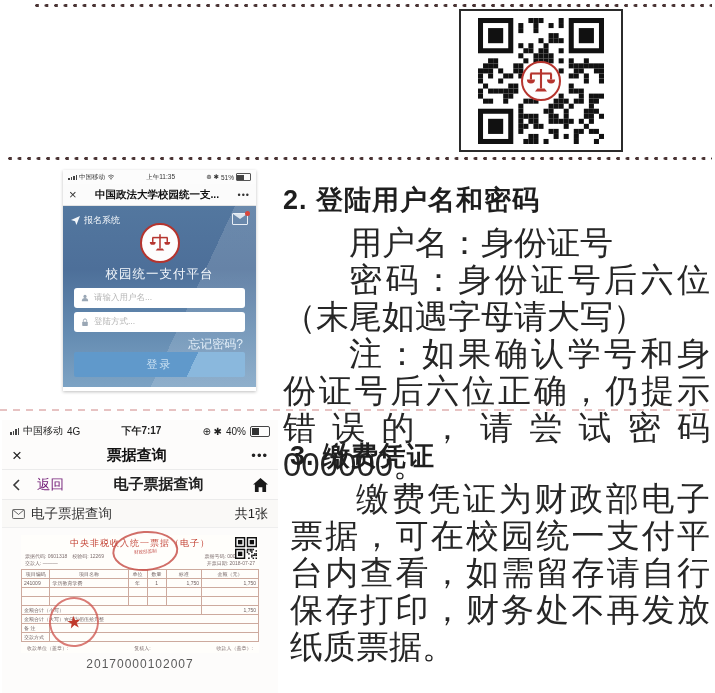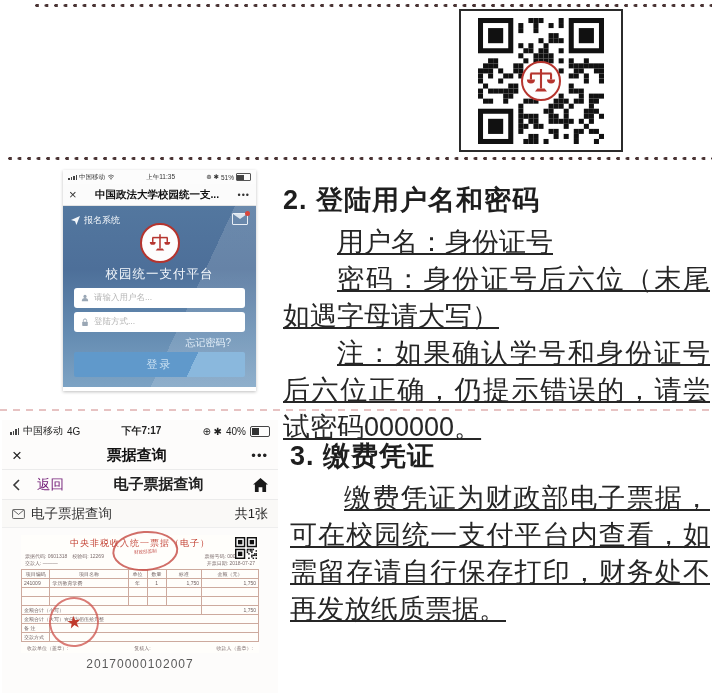--- a/index.html
+++ b/index.html
@@ -9,21 +9,21 @@
   
   .dots{position:absolute;height:5px;background-image:radial-gradient(circle at 2px 2.5px,#4a3434 1.7px,transparent 1.9px);
         background-size:9.5px 5px;background-repeat:repeat-x;}
   .pinkdash{position:absolute;height:2px;background:repeating-linear-gradient(90deg,#e7c3c3 0 7px,transparent 7px 13px);}
 
   
   .sec{position:absolute;}
   .sec h2{margin:0 0 6px 0;font-size:27px;font-weight:bold;color:#1e1e1e;letter-spacing:1px;}
   .sec p{margin:0;text-align:justify;color:#262626;}
   .sec1 p{font-size:23px;line-height:31px;text-indent:2em;}
-  .sec23 p{font-size:27px;line-height:37px;text-indent:2em;text-decoration:underline;}
+  .sec23 p{font-size:33px;line-height:37px;text-indent:2em;}
 
   
   .qrbox{position:absolute;left:459px;top:9px;width:160px;height:139px;border:2px solid #2b2b2b;
          background:#fff;display:flex;align-items:center;justify-content:center;}
   .qrwrap{position:relative;width:126px;height:126px;}
   .qrwrap svg{display:block;width:100%;height:100%;}
   .seal-logo{position:absolute;border-radius:50%;background:#fdfdfd;border:2px solid #b5342e;
              display:flex;align-items:center;justify-content:center;box-sizing:border-box;}
   .qr-logo{left:50%;top:50%;width:40px;height:40px;transform:translate(-50%,-50%);}
 
@@ -47,21 +47,21 @@
           overflow:hidden;}
   .p1top{position:absolute;left:8px;top:8px;display:flex;align-items:center;gap:4px;color:#f2f6fa;font-size:9px;}
   .p1mail{position:absolute;right:8px;top:7px;width:14px;height:10px;border:1px solid #e8eef5;border-radius:1px;}
   .p1mail:before{content:"";position:absolute;left:0;top:0;border-left:7px solid transparent;
                  border-right:7px solid transparent;border-top:5px solid #e8eef5;opacity:.9;}
   .p1mail .dot{position:absolute;right:-3px;top:-3px;width:5px;height:5px;border-radius:50%;background:#d9453a;}
   .p1-logo{left:50%;top:17px;width:40px;height:40px;transform:translateX(-50%);}
   .p1title{position:absolute;left:0;right:0;top:60px;text-align:center;color:#f4f8fc;font-size:12.5px;letter-spacing:1px;}
   .p1input{position:absolute;left:11px;right:11px;height:20px;background:#fff;border-radius:3px;
            display:flex;align-items:center;gap:5px;padding:0 7px;font-size:8.5px;color:#b4b4b4;}
-  .p1forgot{position:absolute;right:25px;top:130px;font-size:10px;color:#e3eef8;}
+  .p1forgot{position:absolute;right:13px;top:130px;font-size:12px;color:#e3eef8;}
   .p1login{position:absolute;left:11px;right:11px;top:146px;height:25px;border-radius:2px;
            background:linear-gradient(115deg,#6099cb 68%,#8ab8dd 68%);
            display:flex;align-items:center;justify-content:center;
            color:#c9e0f2;font-size:11px;letter-spacing:2px;}
 
   
   .phone2{position:absolute;left:2px;top:420px;width:276px;height:273px;background:#fdfcfb;}
   .p2status{height:22px;display:flex;align-items:center;justify-content:space-between;
             padding:0 8px;font-size:10px;color:#222;}
   .p2status .grp{display:flex;align-items:center;gap:4px;}

